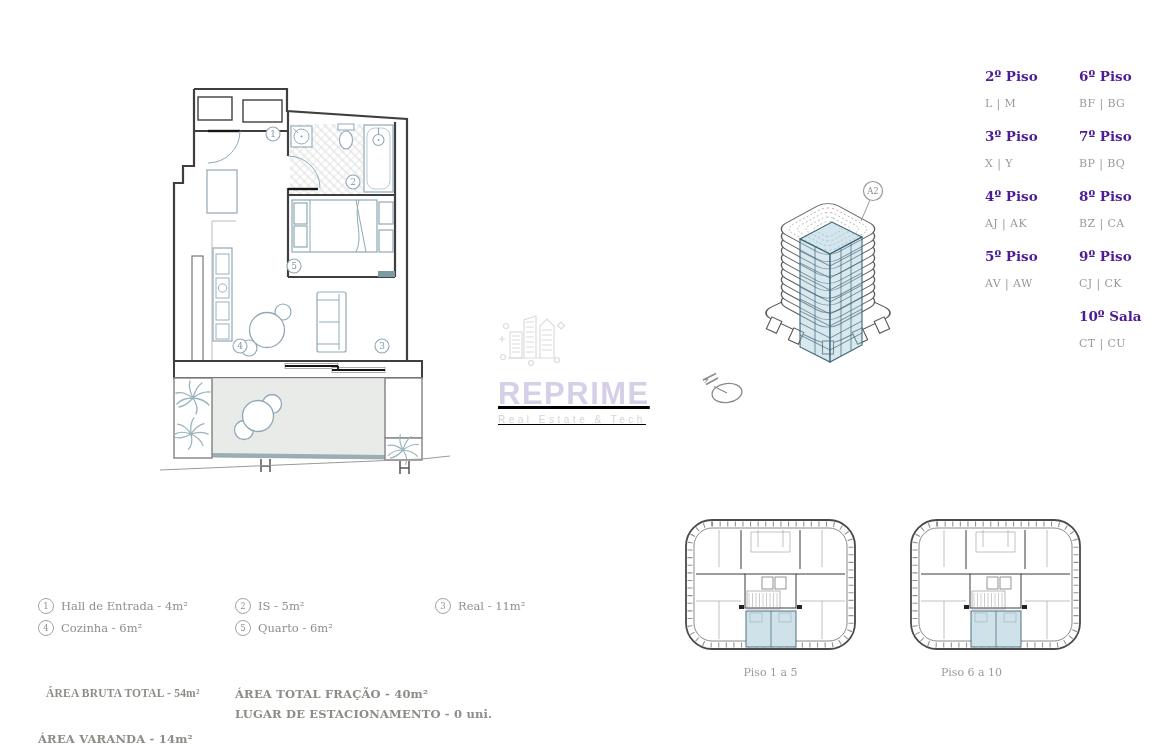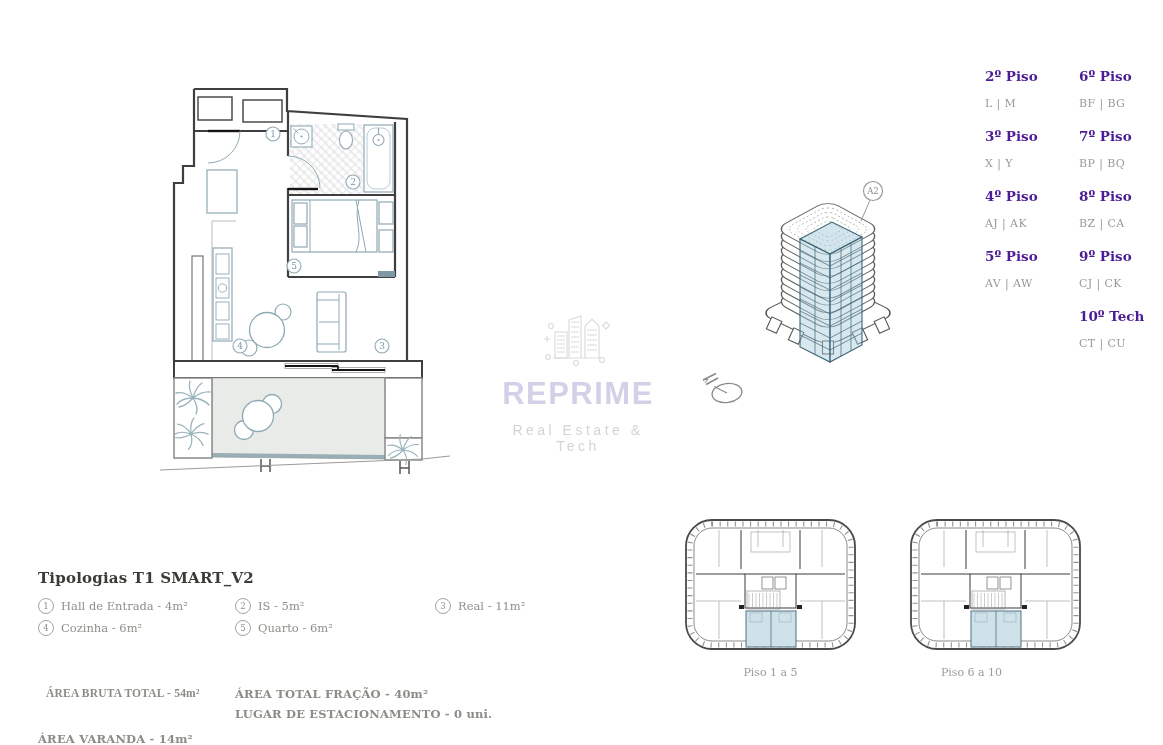--- a/index.html
+++ b/index.html
@@ -8,25 +8,25 @@
   .abs{position:absolute;}
 
   
   .floors{left:985px;top:68px;display:flex;gap:22px;}
   .fcol{display:flex;flex-direction:column;}
   .fentry{margin-bottom:17px;width:72px;}
   .flabel{font-size:13.5px;font-weight:700;color:#4c1d95;line-height:17px;}
   .fcodes{font-size:11px;color:#9a9a95;line-height:14px;margin-top:12px;letter-spacing:.4px;}
 
   
-  .watermark{left:498px;top:310px;width:160px;text-align:center;}
+  .watermark{left:498px;top:310px;width:160px;text-decoration:underline;}
   .wm-brand{font-family:"Liberation Sans","DejaVu Sans",sans-serif;font-weight:700;
             font-size:31px;letter-spacing:1.5px;color:#d6cfe8;line-height:32px;margin-top:8px;}
-  .wm-tag{font-family:"Liberation Sans","DejaVu Sans",sans-serif;font-size:14px;
-          letter-spacing:3.5px;color:#d4d4d7;margin-top:12px;}
+  .wm-tag{font-family:"Liberation Sans","DejaVu Sans",sans-serif;font-size:10px;
+          letter-spacing:3.5px;color:#d4d4d7;margin-top:4px;}
 
   
   .typ{left:38px;top:569px;width:600px;height:80px;}
   .typ-title{font-size:15px;font-weight:700;color:#3b3b37;letter-spacing:.2px;}
   .titem{position:absolute;display:flex;align-items:center;gap:7px;}
   .tnum{display:inline-flex;align-items:center;justify-content:center;width:14px;height:14px;
         border:1px solid #a4a49e;border-radius:50%;font-size:8.5px;color:#8f8f8a;flex:0 0 auto;}
   .tlabel{font-size:11.5px;color:#8f8f8a;}
 
   
@@ -306,28 +306,27 @@
       </div>
       <div class="fentry">
         <div class="flabel">8º Piso</div>
         <div class="fcodes">BZ | CA</div>
       </div>
       <div class="fentry">
         <div class="flabel">9º Piso</div>
         <div class="fcodes">CJ | CK</div>
       </div>
       <div class="fentry">
-        <div class="flabel">10º Tech</div>
+        <div class="flabel">10º Sala</div>
         <div class="fcodes">CT | CU</div>
       </div>
     </div>
   </div>
 
   <div class="abs typ">
-    <div class="typ-title">Tipologias T1 SMART_V2</div>
     <div class="titem" style="left:0;top:29px;">
       <span class="tnum">1</span>
       <span class="tlabel">Hall de Entrada - 4m²</span>
     </div>
     <div class="titem" style="left:197px;top:29px;">
       <span class="tnum">2</span>
       <span class="tlabel">IS - 5m²</span>
     </div>
     <div class="titem" style="left:397px;top:29px;">
       <span class="tnum">3</span>

